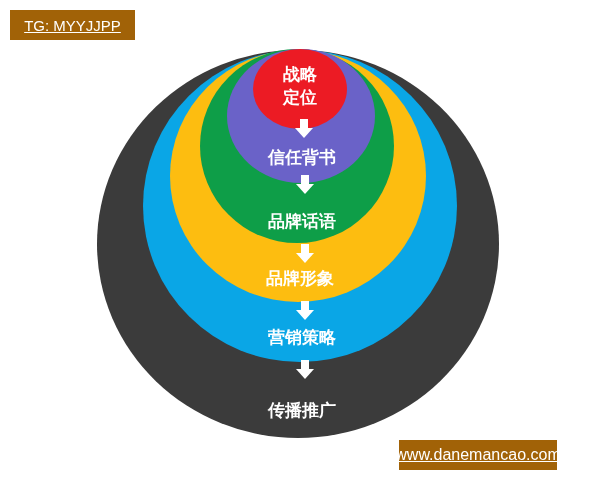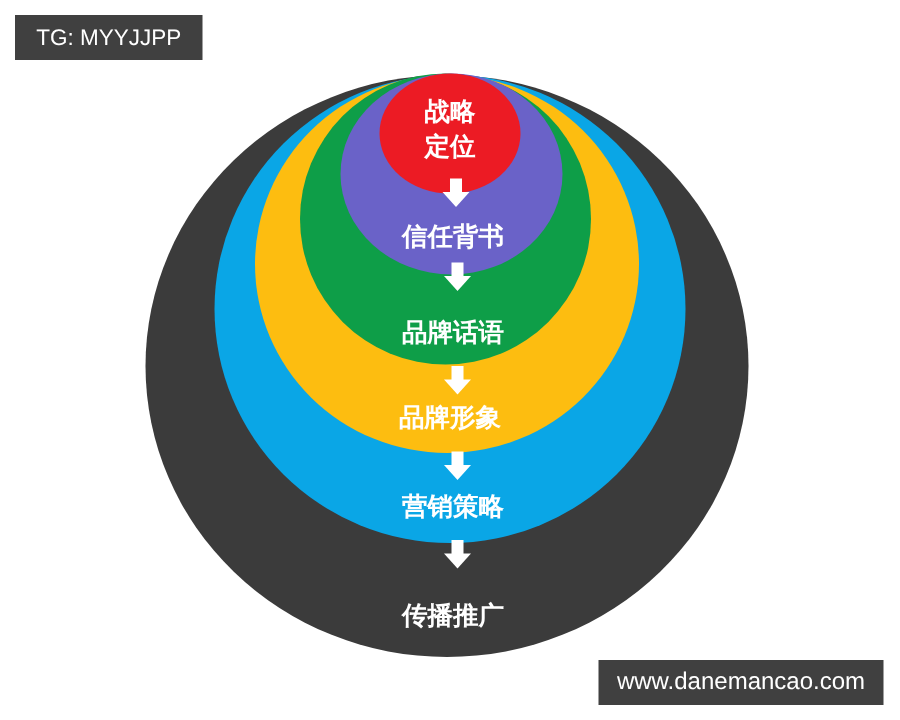--- a/index.html
+++ b/index.html
@@ -1,26 +1,26 @@
 <!DOCTYPE html>
 <html><head>
   <meta charset="utf-8">
   <style>
     html, body { margin: 0; padding: 0; }
     body {
       width: 600px; height: 480px; background: #ffffff; position: relative; overflow: hidden;
       font-family: "DejaVu Sans", sans-serif;
     }
     .wm {
-      position: absolute; background: #404040; color: #ffffff;
+      position: absolute; background: #a16207; color: #ffffff;
       font-family: "Liberation Sans", sans-serif; font-size: 15px;
-      display: flex; align-items: center; justify-content: center;
+      display: flex; align-items: center; justify-content: center; text-decoration: underline;
     }
     .wm-tl { left: 10px; top: 10px; width: 125px; height: 30px; }
-    .wm-br { left: 399px; top: 440px; width: 190px; height: 30px; font-size: 16px; }
+    .wm-br { left: 399px; top: 440px; width: 158px; height: 30px; font-size: 16px; }
     svg { position: absolute; left: 0; top: 0; }
     .lbl { font-family: "DejaVu Sans", sans-serif; font-weight: bold; fill: #ffffff; font-size: 17px; text-anchor: middle; }
   </style>
 </head>
 <body>
 
 <div class="wm wm-tl">TG: MYYJJPP</div>
 
 <svg width="600" height="480" viewBox="0 0 600 480">
 

